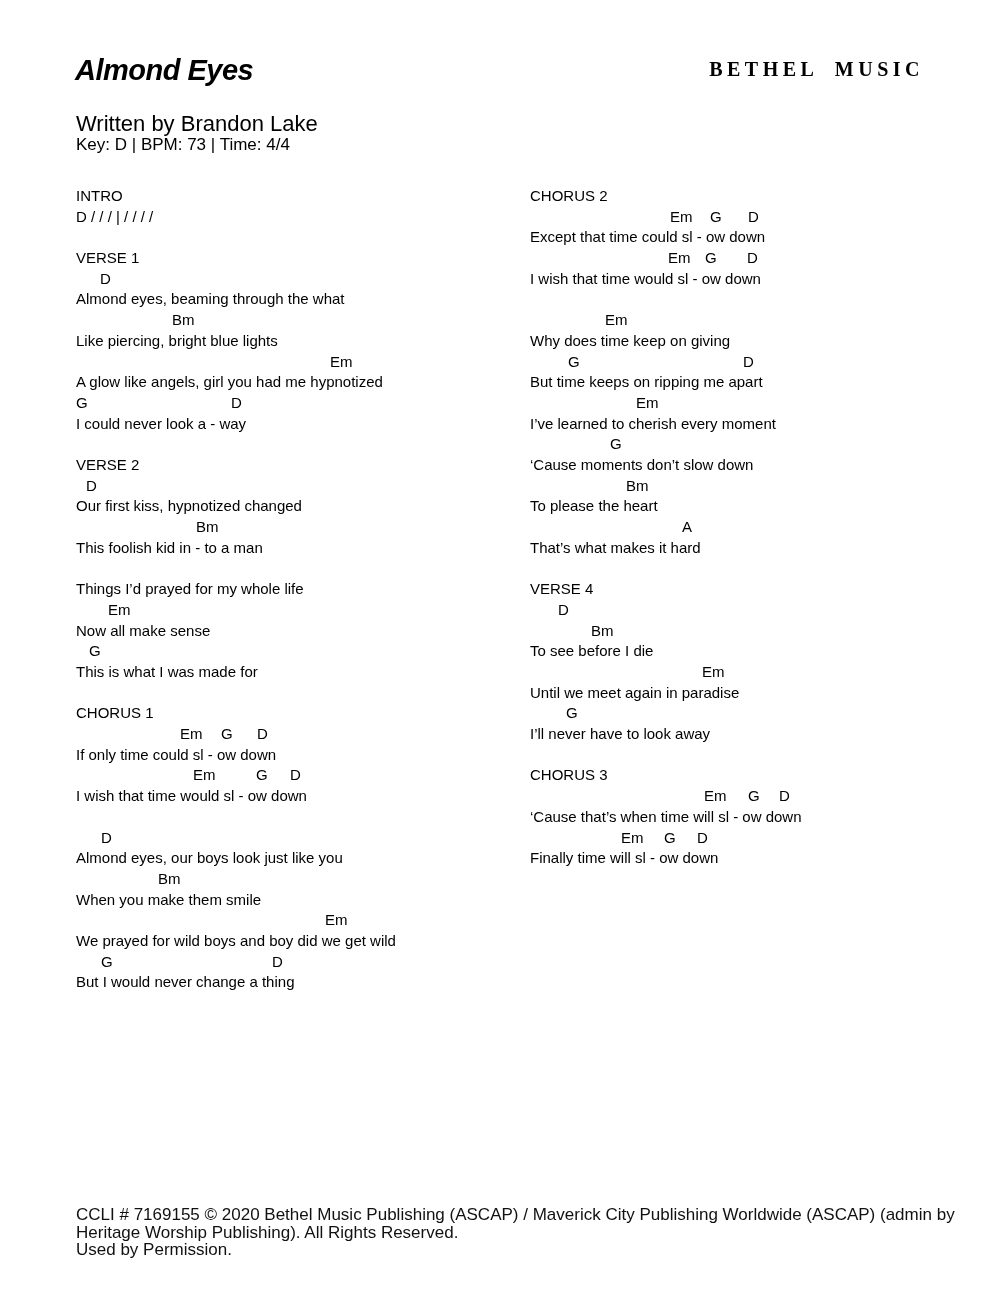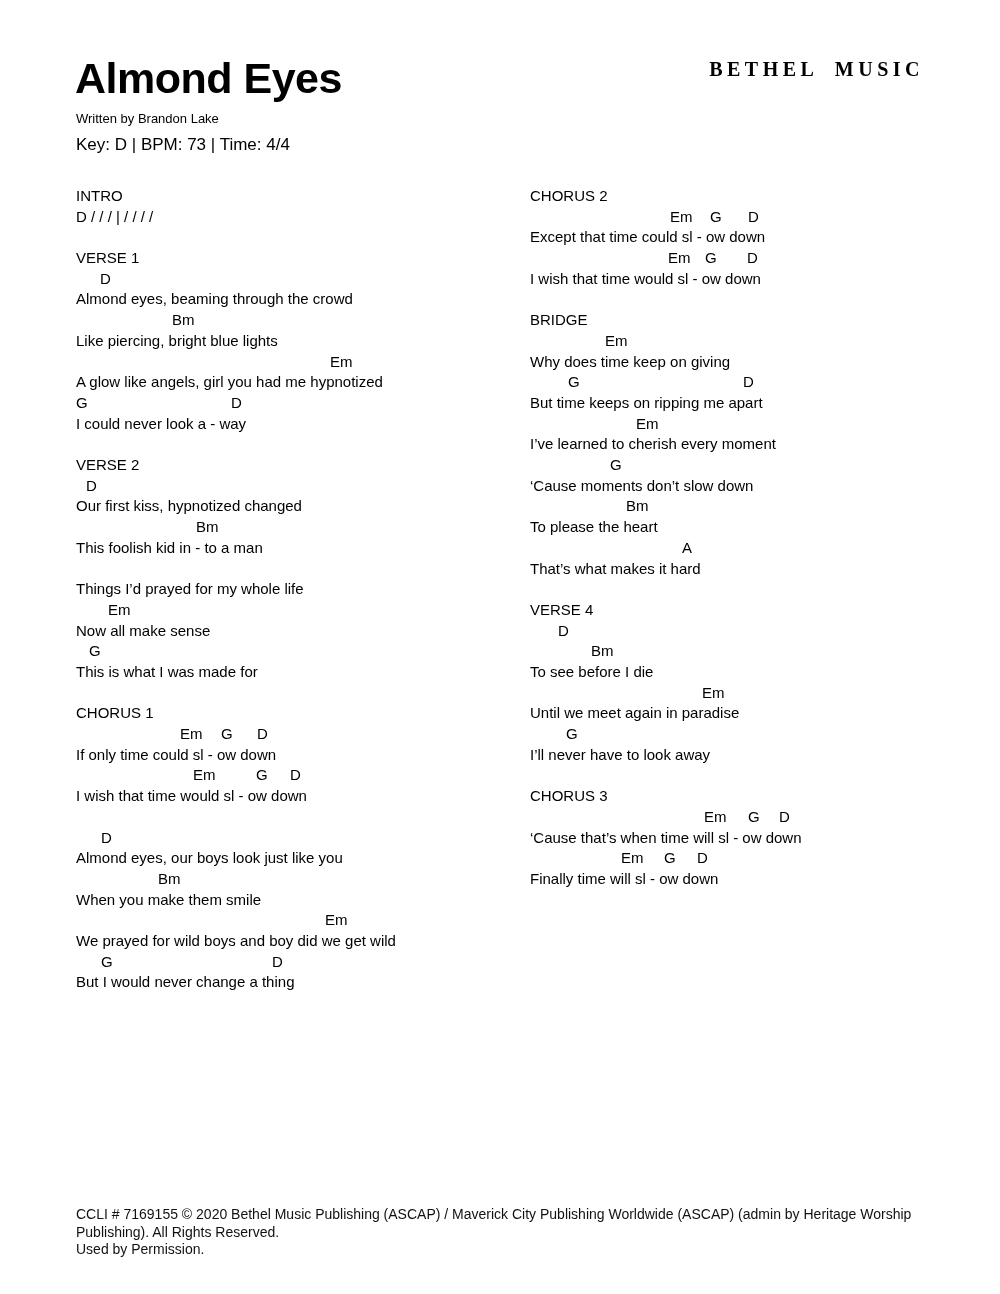--- a/index.html
+++ b/index.html
@@ -9,30 +9,31 @@
     height: 1294px;
     background: #ffffff;
     color: #000;
     font-family: "Liberation Sans", sans-serif;
     overflow: hidden;
   }
   .title {
     position: absolute;
     left: 75px;
     top: 54px;
-    font-size: 43px;
+    font-size: 29px;
     font-weight: bold;
     letter-spacing: -0.5px;
     white-space: nowrap;
+    font-style: italic;
   }
   .byline {
     position: absolute;
     left: 76px;
     top: 111px;
-    font-size: 13px;
+    font-size: 22px;
     white-space: nowrap;
   }
   .meta {
     position: absolute;
     left: 76px;
     top: 135px;
     font-size: 17px;
     white-space: nowrap;
   }
   .logo {
@@ -57,21 +58,21 @@
   .section { margin-bottom: 20.7px; }
   .section-label { font-weight: normal; white-space: pre; }
   .chord-row { position: relative; height: 20.7px; }
   .chord { position: absolute; top: 0; white-space: pre; }
   .lyric-row { white-space: pre; }
   .footer {
     position: absolute;
     left: 76px;
     top: 1206px;
     width: 880px;
-    font-size: 14px;
+    font-size: 17px;
     line-height: 17.5px;
     color: #111;
   }
 </style>
 </head>
 <body>
 
 <div class="page">
   <div class="title">Almond Eyes</div>
   <div class="logo">BETHEL MUSIC</div>
@@ -81,21 +82,21 @@
   <div class="col col-left" id="col-left">
       <div class="section">
         <div class="section-label">INTRO</div>
         <div class="lyric-row">D / / / | / / / /</div>
       </div>
       <div class="section">
         <div class="section-label">VERSE 1</div>
         <div class="chord-row">
           <span class="chord" style="left: 24px;">D</span>
         </div>
-        <div class="lyric-row">Almond eyes, beaming through the crowd</div>
+        <div class="lyric-row">Almond eyes, beaming through the what</div>
         <div class="chord-row">
           <span class="chord" style="left: 96px;">Bm</span>
         </div>
         <div class="lyric-row">Like piercing, bright blue lights</div>
         <div class="chord-row">
           <span class="chord" style="left: 254px;">Em</span>
         </div>
         <div class="lyric-row">A glow like angels, girl you had me hypnotized</div>
         <div class="chord-row">
           <span class="chord" style="left: 0px;">G</span>
@@ -169,21 +170,20 @@
         </div>
         <div class="lyric-row">Except that time could sl - ow down</div>
         <div class="chord-row">
           <span class="chord" style="left: 138px;">Em</span>
           <span class="chord" style="left: 175px;">G</span>
           <span class="chord" style="left: 217px;">D</span>
         </div>
         <div class="lyric-row">I wish that time would sl - ow down</div>
       </div>
       <div class="section">
-        <div class="section-label">BRIDGE</div>
         <div class="chord-row">
           <span class="chord" style="left: 75px;">Em</span>
         </div>
         <div class="lyric-row">Why does time keep on giving</div>
         <div class="chord-row">
           <span class="chord" style="left: 38px;">G</span>
           <span class="chord" style="left: 213px;">D</span>
         </div>
         <div class="lyric-row">But time keeps on ripping me apart</div>
         <div class="chord-row">

